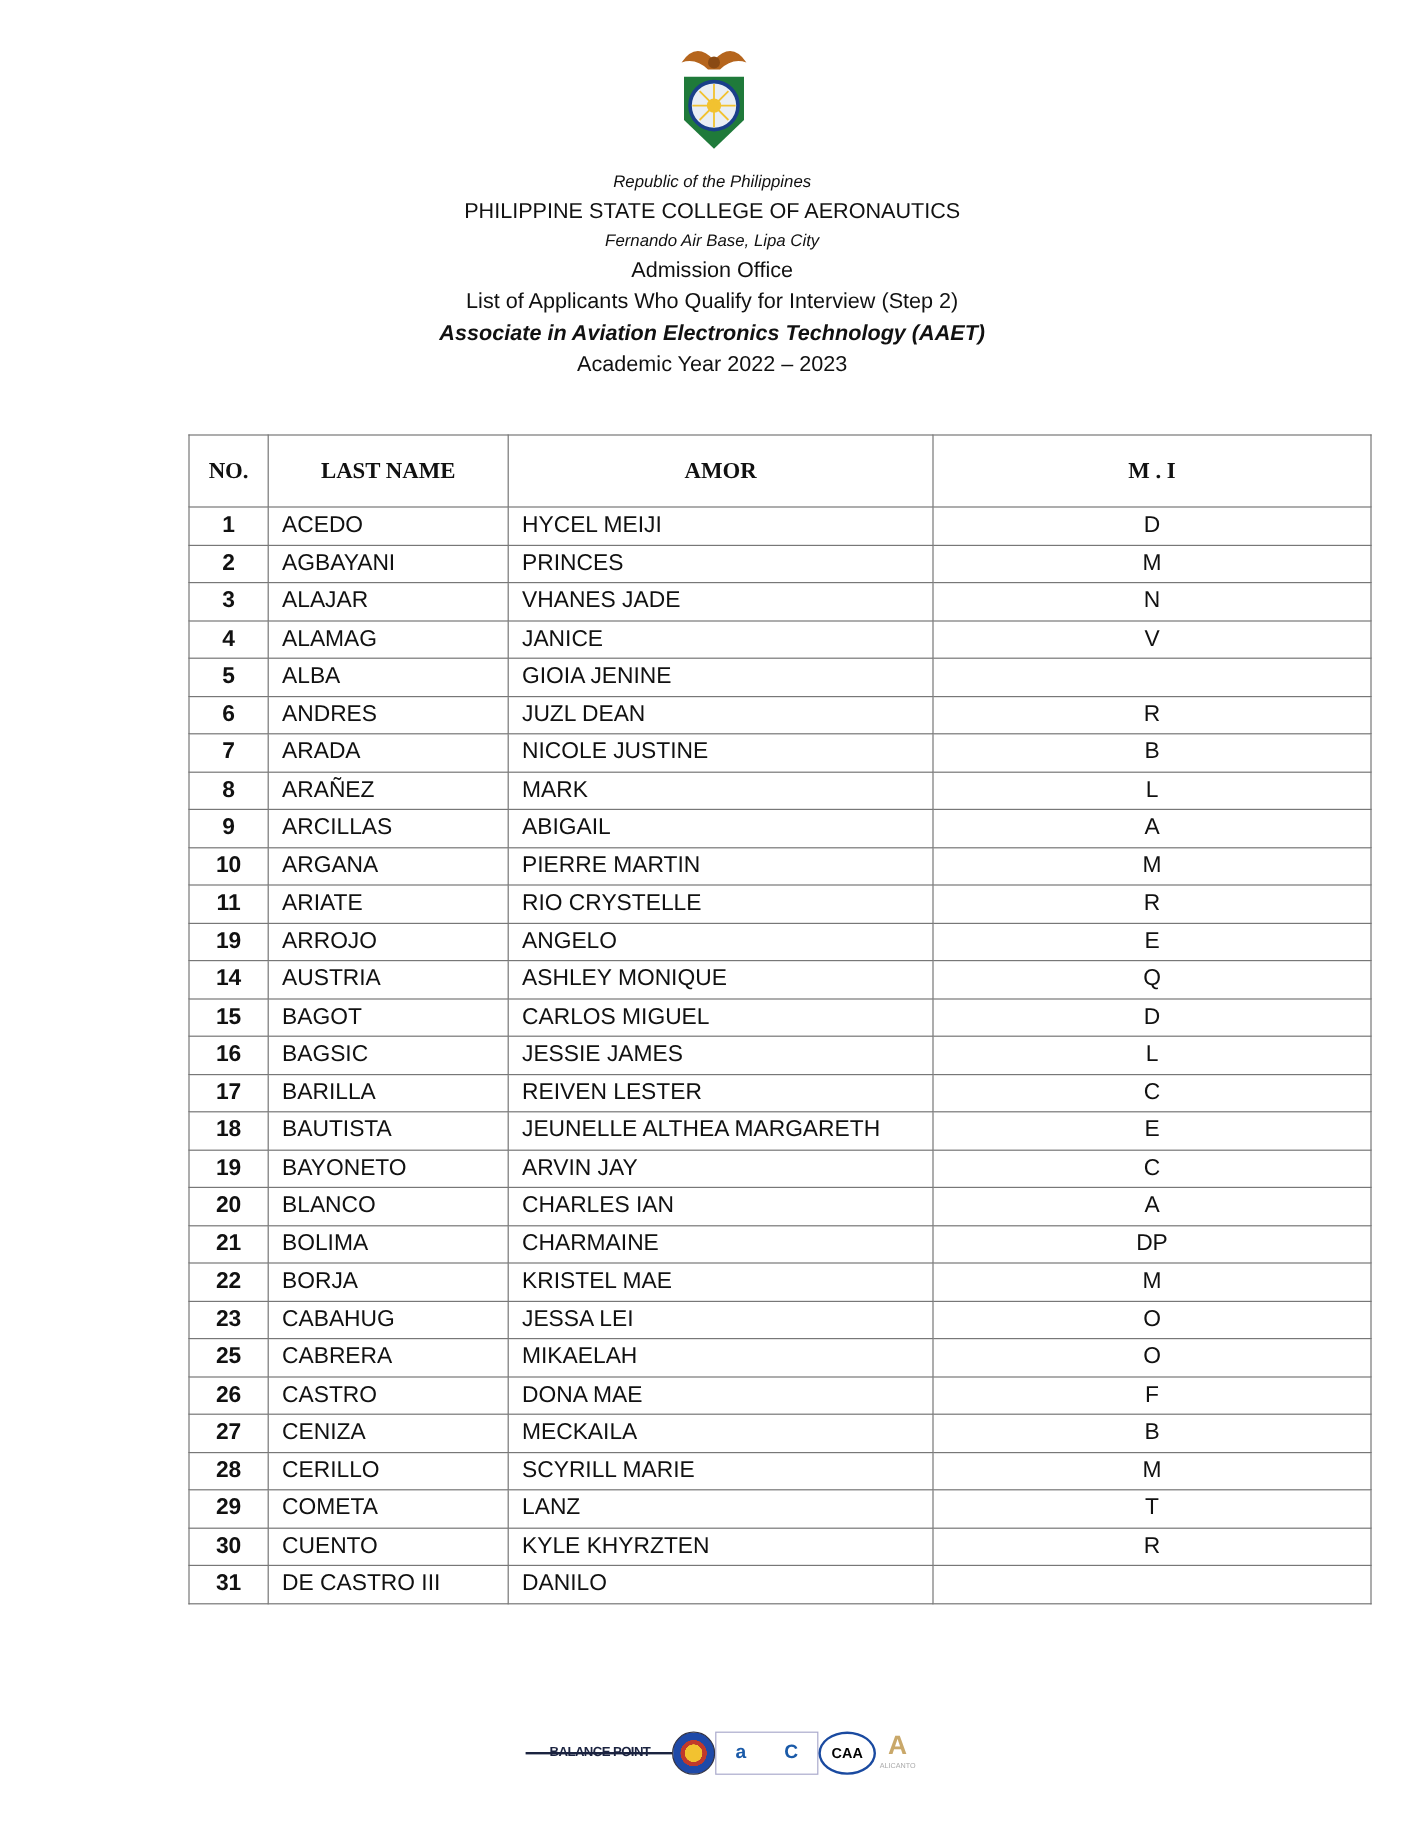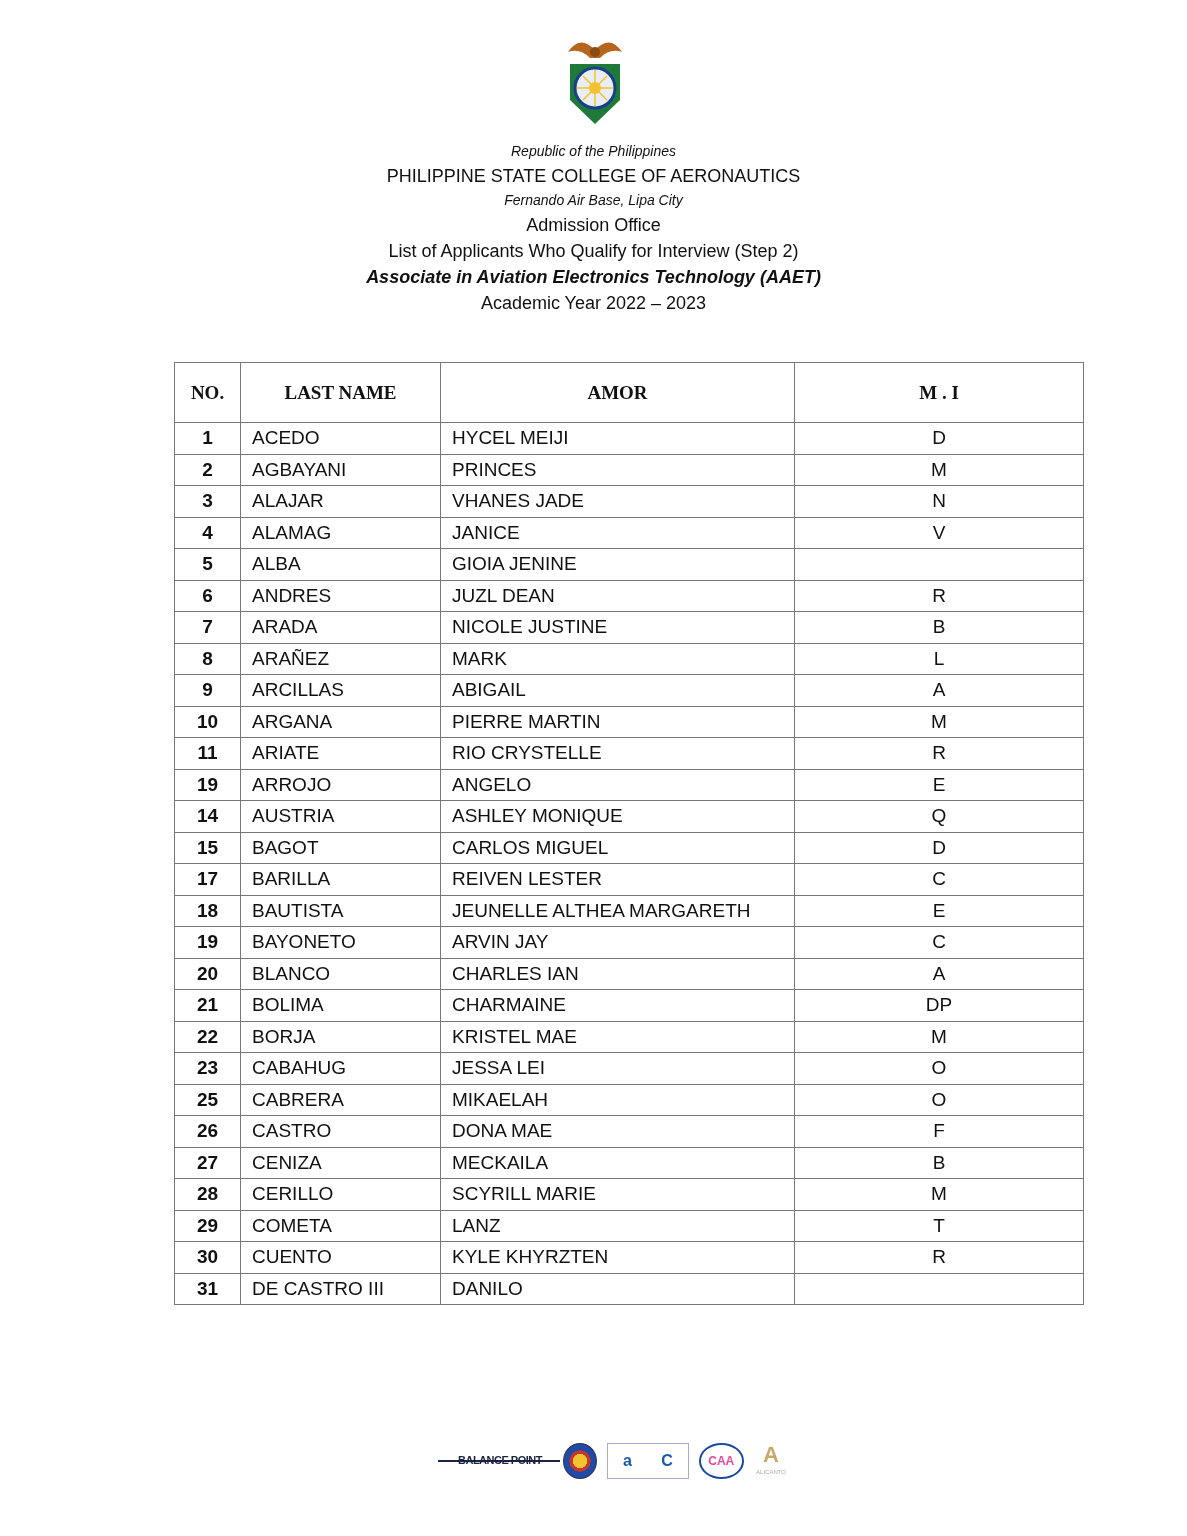--- a/index.html
+++ b/index.html
@@ -3,36 +3,36 @@
 <meta charset="utf-8">
 <style>
   html, body { margin:0; padding:0; background:#ffffff; }
   body { width:1187px; height:1536px; position:relative; overflow:hidden; font-family:"Liberation Sans", sans-serif; color:#111; }
   .logo { position:absolute; left:560px; top:30px; width:70px; height:100px; }
   .header { position:absolute; left:0; top:140px; width:1187px; text-align:center; line-height:1; }
   .header div { margin:0; }
   .h-small { font-size:14px; height:23px; line-height:23px;font-style:italic; }
   .h-large { font-size:18px; height:26px; line-height:26px; }
   .h-italic { font-style:italic; font-weight:bold; }
-  table.list { position:absolute; left:174px; top:362px; width:910px; border-collapse:collapse; }
+  table.list { position:absolute; left:157px; top:362px; width:986px; border-collapse:collapse; }
   table.list th, table.list td { border:1px solid #777; padding:0; }
   table.list th { height:59px; font-family:"Liberation Serif", serif; font-weight:bold; font-size:19px; text-align:center; }
   table.list td { height:30.5px; font-size:19px; }
   td.no { text-align:center; font-weight:bold; width:65px; }
   td.last { padding-left:11px !important; width:188px; }
   td.first { padding-left:11px !important; width:342px; }
   td.mi { text-align:center; }
-  .footer { position:absolute; left:438px; top:1436px; width:350px; height:50px; display:flex; align-items:center; gap:10px; }
+  .footer { position:absolute; left:438px; top:1436px; width:350px; height:50px; display:flex; align-items:center; gap:0; }
   .bp { width:122px; height:40px; position:relative; }
   .bp span { position:absolute; left:20px; top:13px; font-size:11px; font-weight:bold; color:#1b2340; letter-spacing:-0.5px; }
   .bp .wing { position:absolute; left:0; top:19px; width:122px; height:2px; background:#1b2340; }
   .seal { width:34px; height:34px; border-radius:50%; background:radial-gradient(circle,#f2c230 0 30%,#c0392b 31% 45%,#1f4aa8 46%); border:1px solid #334; }
   .boxlogo { width:84px; height:34px; border:1px solid #aac; display:flex; align-items:center; justify-content:space-around; font-size:7px; color:#1a5aa8; }
   .boxlogo b { font-size:16px; }
-  .caa { width:44px; height:32px; border-radius:50%; border:2px solid #1a4aa0; font-size:12px; font-weight:bold; color:#ec4899; display:flex; align-items:center; justify-content:center; }
+  .caa { width:44px; height:32px; border-radius:50%; border:2px solid #1a4aa0; font-size:12px; font-weight:bold; color:#000000; display:flex; align-items:center; justify-content:center; }
   .alicanto { width:36px; height:40px; text-align:center; font-size:6px; color:#aaa; }
   .alicanto b { display:block; font-size:22px; color:#c9a86a; line-height:28px; }
 </style>
 </head>
 <body>
 
 <svg class="logo" viewBox="0 0 70 100">
   <path d="M8 22 Q20 4 35 20 Q50 4 62 22 Q50 18 40 28 L30 28 Q20 18 8 22Z" fill="#b5651d"></path>
   <circle cx="35" cy="22" r="5" fill="#8a4a14"></circle>
   <path d="M10 34 H60 V70 L35 94 L10 70 Z" fill="#1f7a3a"></path>
@@ -137,20 +137,26 @@
         <td class="no">14</td>
         <td class="last">AUSTRIA</td>
         <td class="first">ASHLEY MONIQUE</td>
         <td class="mi">Q</td>
       </tr>
       <tr>
         <td class="no">15</td>
         <td class="last">BAGOT</td>
         <td class="first">CARLOS MIGUEL</td>
         <td class="mi">D</td>
+      </tr>
+      <tr>
+        <td class="no">16</td>
+        <td class="last">BAGSIC</td>
+        <td class="first">JESSIE JAMES</td>
+        <td class="mi">L</td>
       </tr>
       <tr>
         <td class="no">17</td>
         <td class="last">BARILLA</td>
         <td class="first">REIVEN LESTER</td>
         <td class="mi">C</td>
       </tr>
       <tr>
         <td class="no">18</td>
         <td class="last">BAUTISTA</td>

